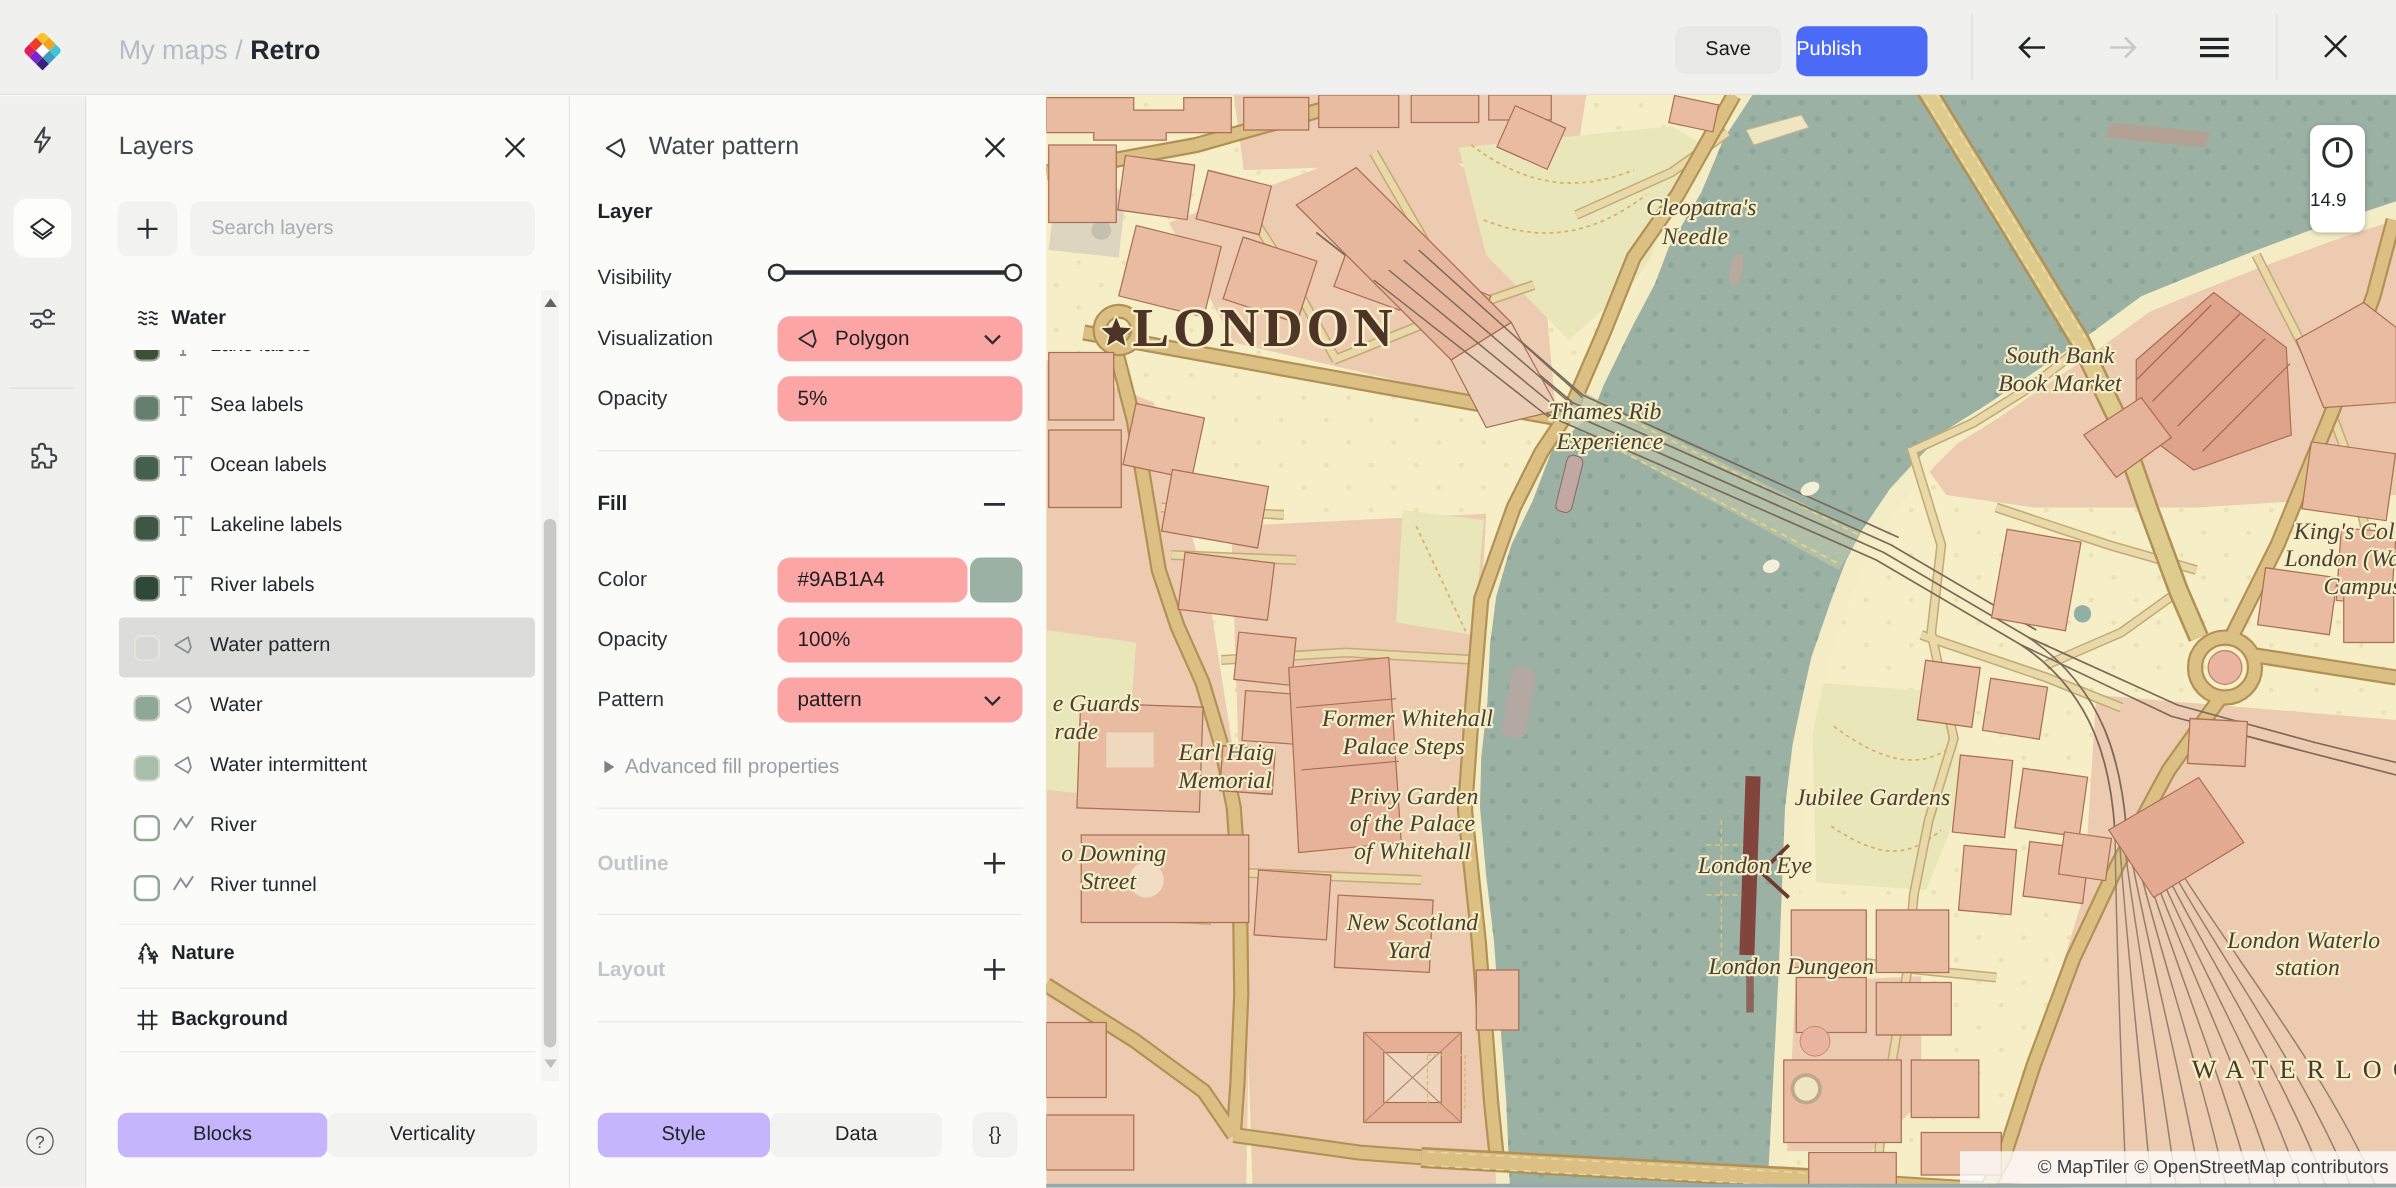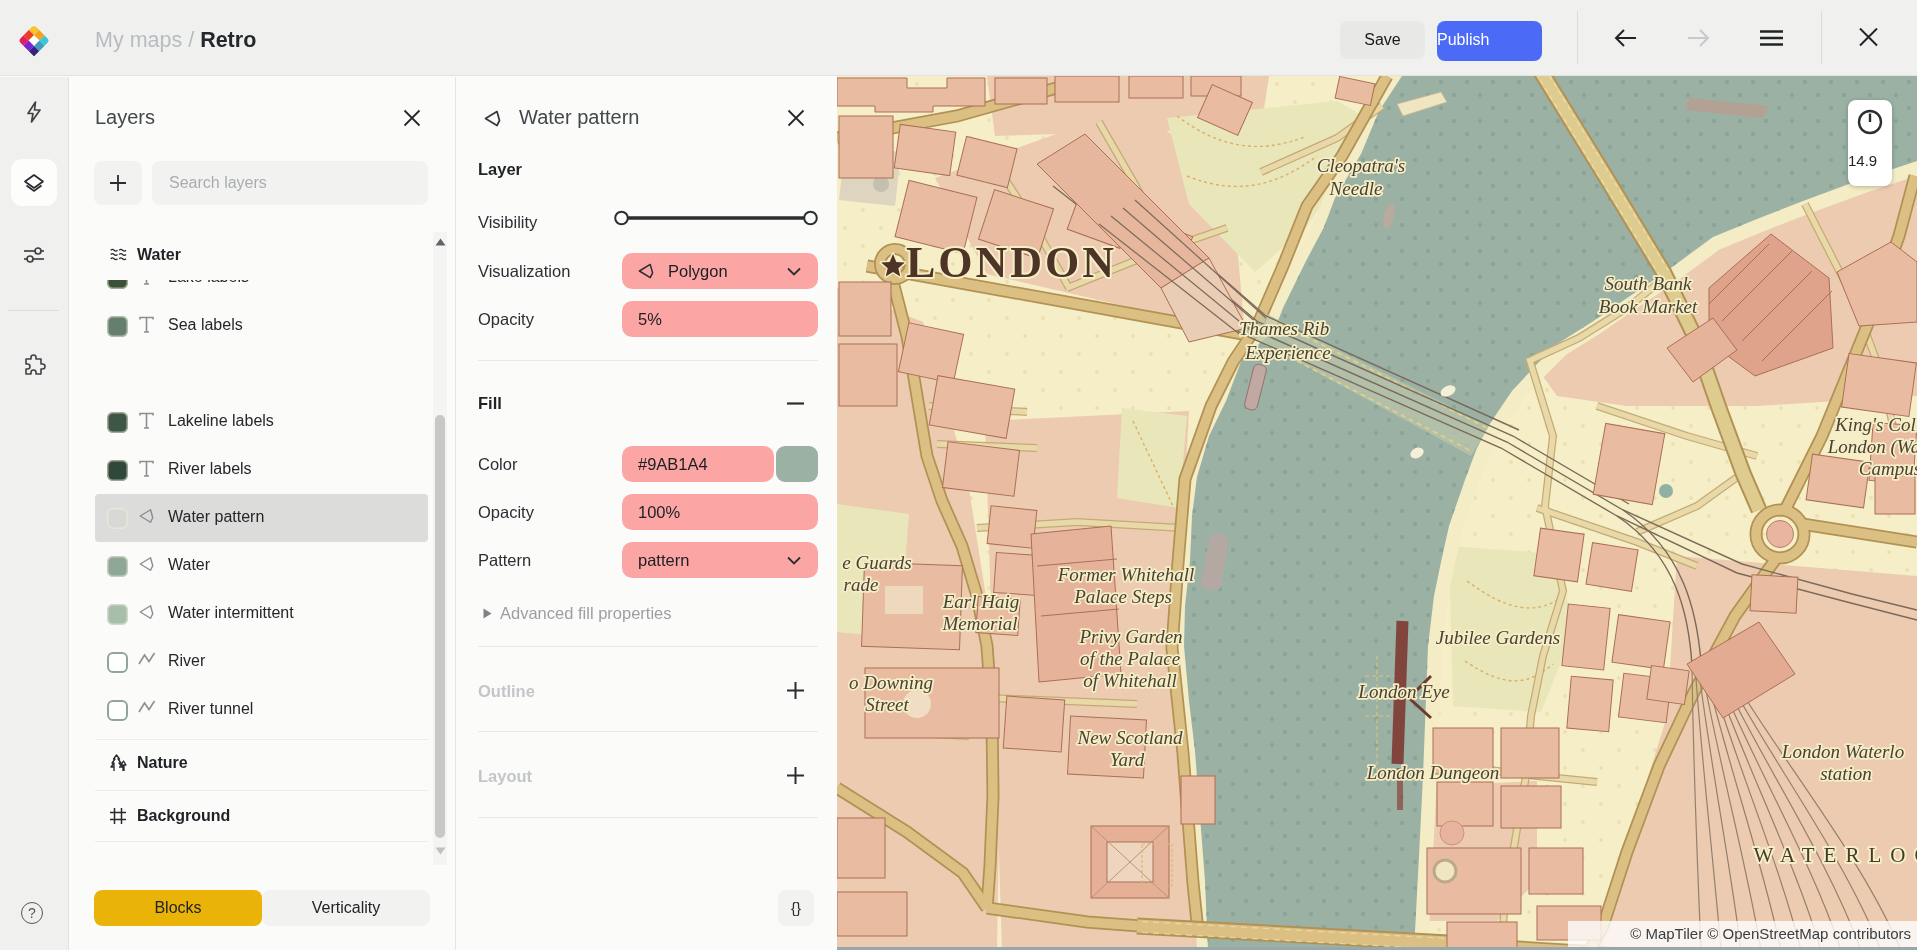--- a/index.html
+++ b/index.html
@@ -27,21 +27,21 @@
 .row .swo{position:absolute;left:12px;top:13.5px;width:21px;height:21px;border-radius:6px;background:#fff;border:2px solid #8ea797}
 .row .lbl{position:absolute;left:73px;top:14px;font-size:16px;color:#23262a}
 .row .ic{position:absolute;left:43px;top:14px}
 .ghead{position:absolute;left:25px;width:333px;height:48px;background:#fbfbfa}
 .ghead .glbl{position:absolute;left:42px;top:14px;font-size:16px;font-weight:bold;color:#1f2326}
 .ghead .gic{position:absolute;left:14px;top:14px}
 .gsep{position:absolute;left:25px;width:333px;height:1px;background:#ececea}
 .sbar{position:absolute;left:363px;top:155px;width:14px;height:633px;background:#f4f4f2}
 .sthumb{position:absolute;left:365px;top:338px;width:10px;height:423px;border-radius:5px;background:#c8c8c6}
 .tabs{position:absolute;top:813px;height:36px;border-radius:8px;overflow:hidden;display:flex}
-.tabs .on{background:#eab308;font-size:16px;color:#202327;text-align:center;line-height:36px;border-radius:8px}
+.tabs .on{background:#c4b5fd;font-size:16px;color:#202327;text-align:center;line-height:36px;border-radius:8px}
 .tabs .off{background:#f2f2f0;font-size:16px;color:#202327;text-align:center;line-height:36px;border-radius:8px}
 .help{position:absolute;left:21px;top:825px;width:22px;height:22px;border-radius:50%;border:1.6px solid #54585c;color:#54585c;font-size:14px;text-align:center;line-height:21px}
 .plab{position:absolute;left:21px;font-size:16.5px;color:#2b2f33}
 .pbold{position:absolute;left:21px;font-size:16.5px;font-weight:bold;color:#1f2326}
 .pinput{position:absolute;left:165px;width:196px;height:36px;background:#fca5a5;border-radius:10px;font-size:16.5px;color:#1c1f22;line-height:36px;padding-left:16px}
 .pdiv{position:absolute;left:21px;width:340px;height:1px;background:#e8e8e6}
 .gray{color:#c3c6c9}
 .adv{position:absolute;left:43px;font-size:16.5px;color:#9b9fa4}
 .mapwrap{position:absolute;left:837px;top:76px;width:1080px;height:874px;background:#f5eec6;overflow:hidden}
 .zoombox{position:absolute;left:1848px;top:100px;width:44px;height:86px;background:#fff;border-radius:8px;box-shadow:0 1px 4px rgba(0,0,0,.25)}
@@ -426,20 +426,27 @@
         </svg>
    <div class="glbl">Water</div>
   </div>
   <div class="row" style="left:0;top:70px">
    <div class="sw" style="background:#647f6d"></div>
    <svg class="ic" width="17" height="18" viewBox="0 0 17 18">
           <path d="M2 3.5 V1.5 H15 V3.5 M8.5 1.5 V16 M6 16 H11" stroke="#8b8f94" stroke-width="1.6" fill="none"></path>
         </svg>
    <div class="lbl">Sea labels</div>
   </div>
+  <div class="row" style="left:0;top:118px">
+   <div class="sw" style="background:#46604f"></div>
+   <svg class="ic" width="17" height="18" viewBox="0 0 17 18">
+          <path d="M2 3.5 V1.5 H15 V3.5 M8.5 1.5 V16 M6 16 H11" stroke="#8b8f94" stroke-width="1.6" fill="none"></path>
+        </svg>
+   <div class="lbl">Ocean labels</div>
+  </div>
   <div class="row" style="left:0;top:166px">
    <div class="sw" style="background:#3d5646"></div>
    <svg class="ic" width="17" height="18" viewBox="0 0 17 18">
           <path d="M2 3.5 V1.5 H15 V3.5 M8.5 1.5 V16 M6 16 H11" stroke="#8b8f94" stroke-width="1.6" fill="none"></path>
         </svg>
    <div class="lbl">Lakeline labels</div>
   </div>
   <div class="row" style="left:0;top:214px">
    <div class="sw" style="background:#2f4839"></div>
    <svg class="ic" width="17" height="18" viewBox="0 0 17 18">
@@ -562,14 +569,18 @@
  <div class="pbold gray" style="top:605px">Outline</div>
  <svg style="position:absolute;left:330px;top:605px" width="17" height="17" viewBox="0 0 17 17">
       <path d="M8.5 0 V17 M0 8.5 H17" stroke="#2b2e31" stroke-width="2"></path>
     </svg>
  <div class="pdiv" style="top:654px"></div>
  <div class="pbold gray" style="top:690px">Layout</div>
  <svg style="position:absolute;left:330px;top:690px" width="17" height="17" viewBox="0 0 17 17">
       <path d="M8.5 0 V17 M0 8.5 H17" stroke="#2b2e31" stroke-width="2"></path>
     </svg>
  <div class="pdiv" style="top:740px"></div>
+ <div class="tabs" style="left:21px;width:276px">
+      <div class="on" style="width:138px">Style</div>
+      <div class="off" style="width:138px">Data</div>
+    </div>
  <div style="position:absolute;left:321px;top:813px;width:36px;height:36px;background:#f2f2f0;border-radius:8px;font-size:15px;color:#2a2d30;text-align:center;line-height:36px">{}</div>
 </div>
 
 </body></html>

